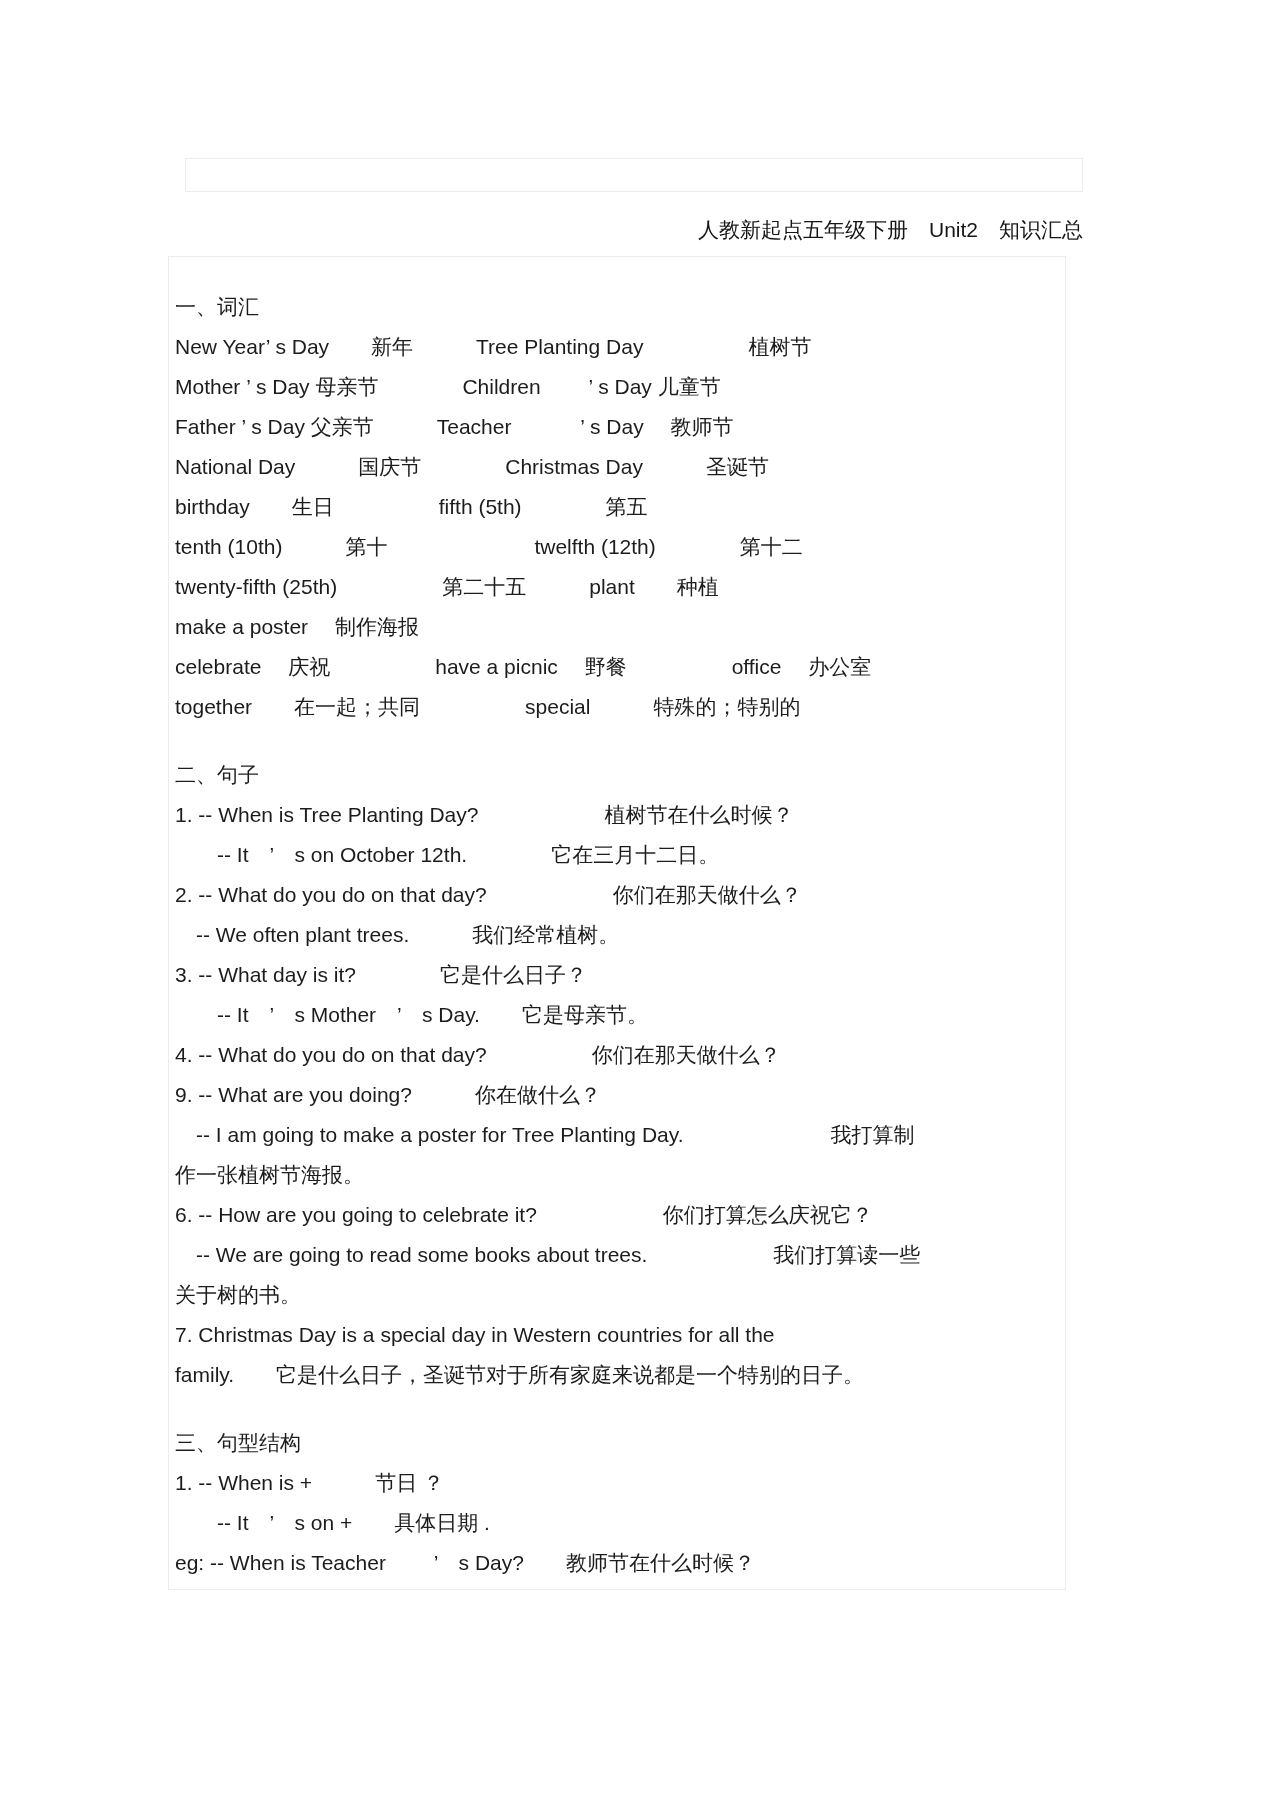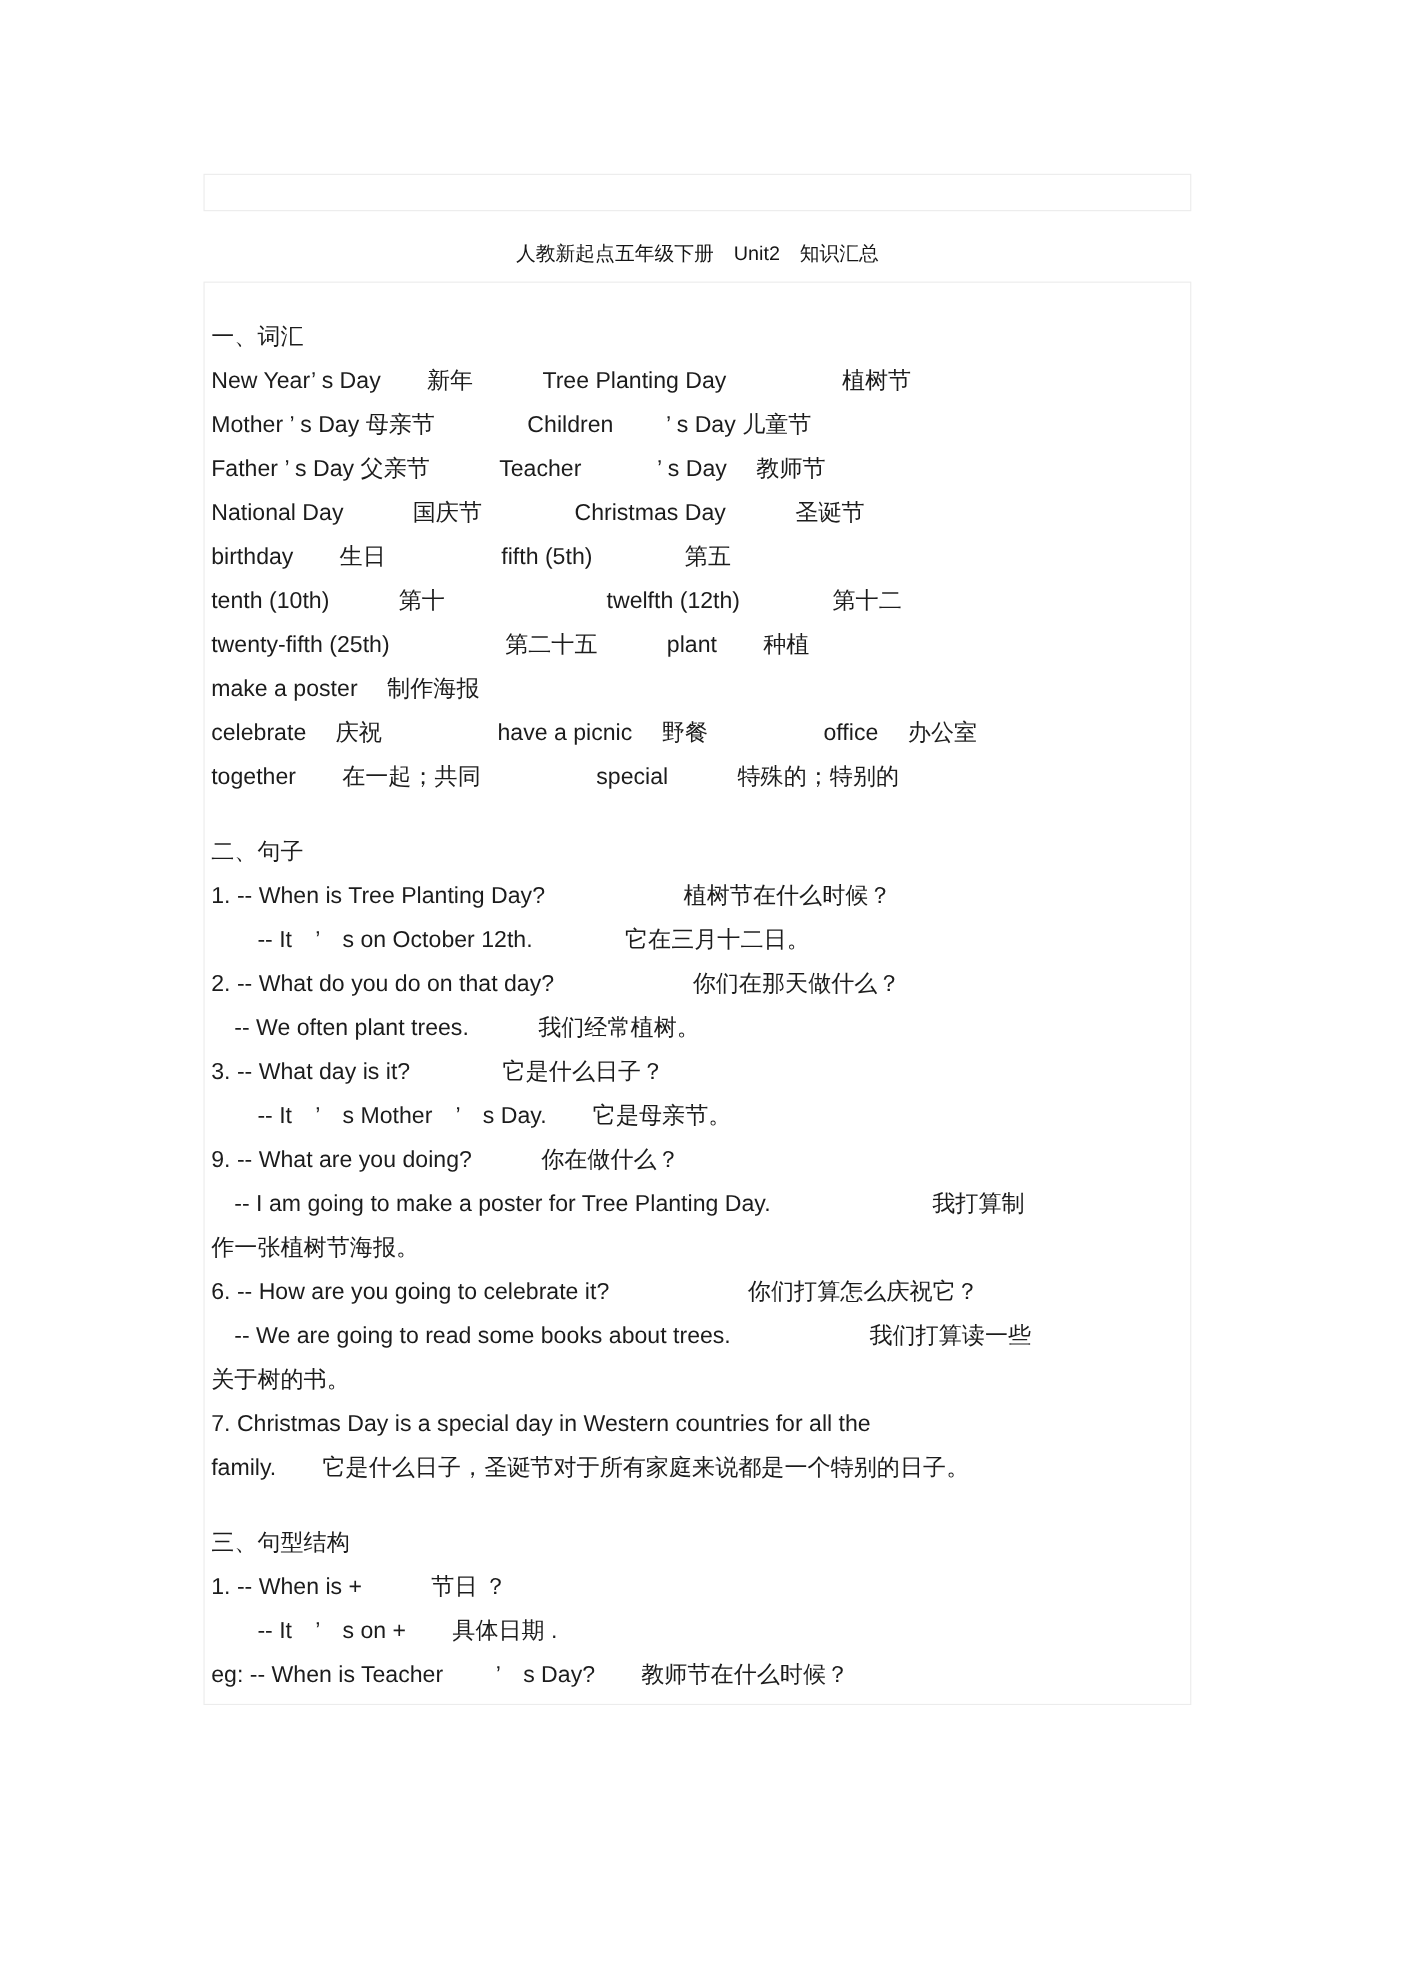--- a/index.html
+++ b/index.html
@@ -25,28 +25,28 @@
     border: 1px solid #ececec;
     background: #ffffff;
   }
   .doc-title {
     position: absolute;
     left: 185px;
     top: 210px;
     width: 898px;
     height: 40px;
     line-height: 40px;
-    text-align: center;
-    font-size: 18px;
+    text-align: right;
+    font-size: 21px;
     white-space: pre;
     color: #161616;
   }
   .content-frame {
     position: absolute;
-    left: 185px;
+    left: 168px;
     top: 256px;
     width: 898px;
     box-sizing: border-box;
     border: 1px solid #ececec;
     background: #ffffff;
     padding: 30px 0 6px 6px;
     font-size: 21px;
   }
   .line {
     height: 40px;
@@ -83,20 +83,21 @@
     <div class="line">celebrate　 庆祝　　　　　have a picnic　 野餐　　　　　office　 办公室</div>
     <div class="line">together　　在一起；共同　　　　　special　　　特殊的；特别的</div>
     <div class="section-gap"></div>
     <div class="section-heading">二、句子</div>
     <div class="line">1. -- When is Tree Planting Day?　　　　　　植树节在什么时候？</div>
     <div class="line">　　-- It　’　s on October 12th.　　　　它在三月十二日。</div>
     <div class="line">2. -- What do you do on that day?　　　　　　你们在那天做什么？</div>
     <div class="line">　-- We often plant trees.　　　我们经常植树。</div>
     <div class="line">3. -- What day is it?　　　　它是什么日子？</div>
     <div class="line">　　-- It　’　s Mother　’　s Day.　　它是母亲节。</div>
+    <div class="line">4. -- What do you do on that day?　　　　　你们在那天做什么？</div>
     <div class="line">9. -- What are you doing?　　　你在做什么？</div>
     <div class="line">　-- I am going to make a poster for Tree Planting Day.　　　　　　　我打算制</div>
     <div class="line">作一张植树节海报。</div>
     <div class="line">6. -- How are you going to celebrate it?　　　　　　你们打算怎么庆祝它？</div>
     <div class="line">　-- We are going to read some books about trees.　　　　　　我们打算读一些</div>
     <div class="line">关于树的书。</div>
     <div class="line">7. Christmas Day is a special day in Western countries for all the</div>
     <div class="line">family.　　它是什么日子，圣诞节对于所有家庭来说都是一个特别的日子。</div>
     <div class="section-gap"></div>
     <div class="section-heading">三、句型结构</div>

